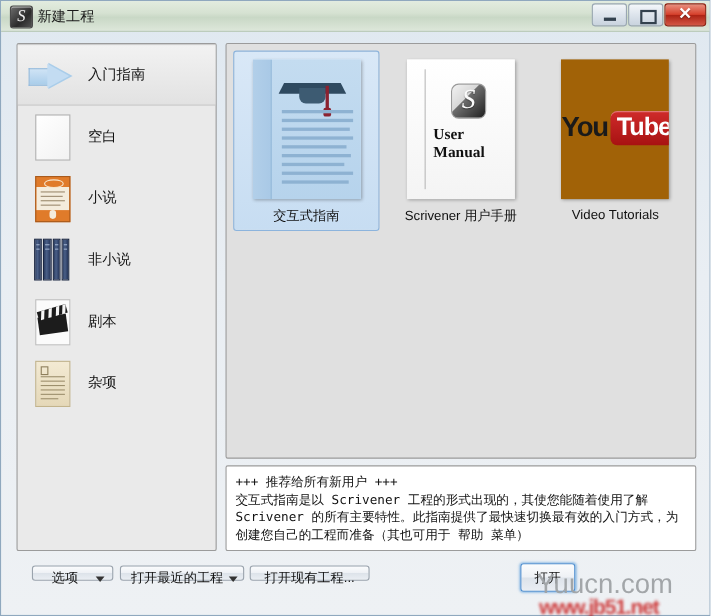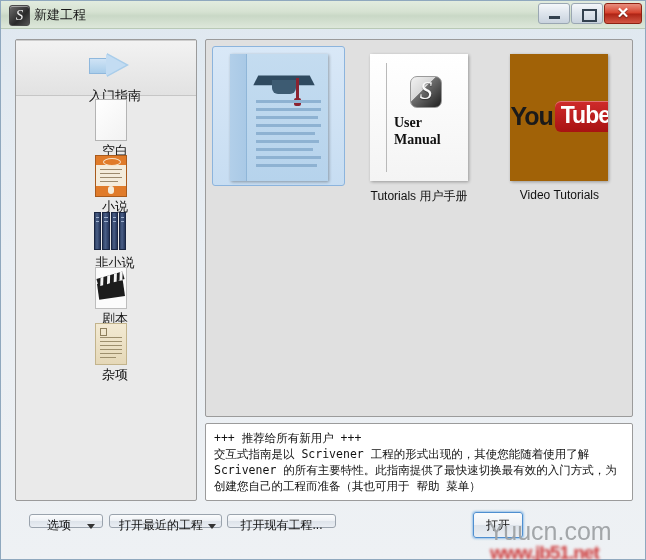--- a/index.html
+++ b/index.html
@@ -52,21 +52,21 @@
     font-family:"Liberation Serif",serif;text-shadow:0 1px 1px rgba(0,0,0,.45);}
 
   
   #sidebar{
     position:absolute;left:14px;top:38px;width:182px;height:462px;
     background:#eaeaea;border:1px solid #9b9b9b;box-sizing:border-box;
     border-radius:2px;overflow:hidden;
   }
   .side-item{
     position:relative;display:flex;align-items:center;height:56px;
-    padding-left:8px;box-sizing:border-box;flex-direction:column;
+    padding-left:8px;box-sizing:border-box;
   }
   .side-item.selected{
     background:linear-gradient(to bottom,#f2f2f2,#e2e2e2);
     border-top:1px solid #cdcdcd;border-bottom:1px solid #c6c6c6;
   }
   .side-ico{width:46px;height:46px;position:relative;flex:0 0 46px;}
   .side-label{font-size:13px;color:#111;margin-left:10px;white-space:nowrap;}
 
   
   .ico-arrow{position:absolute;left:2px;top:12px;width:42px;height:24px;}
@@ -325,32 +325,33 @@
             <i style="width:100%"></i>
             <i style="width:96%"></i>
           <i style="width:100%"></i>
             <i style="width:92%"></i>
             <i style="width:98%"></i>
           <i style="width:88%"></i>
             <i style="width:100%"></i>
             <i style="width:94%"></i>
         </span>
       </div>
+      <div class="tile-label">交互式指南</div>
     </div>
 
     <div class="tile">
       <div class="thumb tb-man">
         <i class="rule"></i>
         <i class="sico"></i>
         <span class="mt">
           <span>User</span><br>
           <span>Manual</span>
         </span>
       </div>
-      <div class="tile-label">Tutorials 用户手册</div>
+      <div class="tile-label">Scrivener 用户手册</div>
     </div>
 
     <div class="tile">
       <div class="thumb tb-yt">
         <span class="logo">
           <span class="you">You</span><span class="tube">Tube</span>
         </span>
       </div>
       <div class="tile-label">Video Tutorials</div>
     </div>

